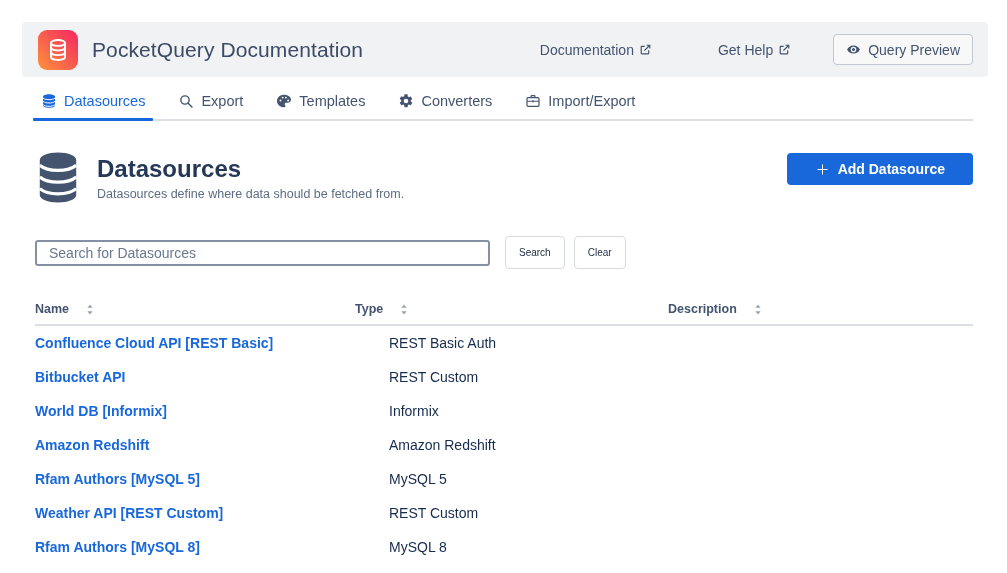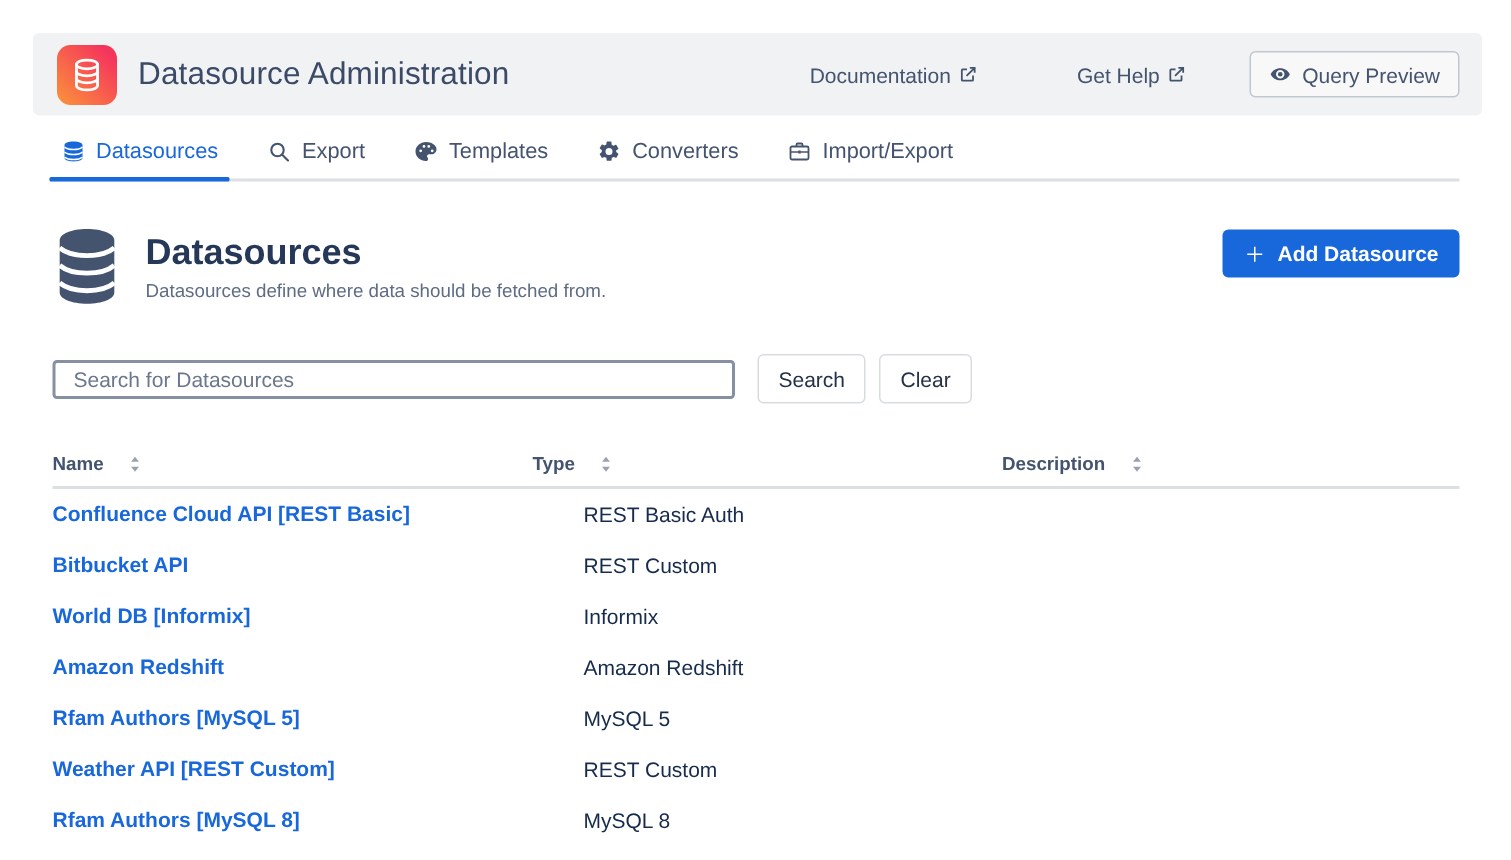--- a/index.html
+++ b/index.html
@@ -64,38 +64,38 @@
   .content { margin: 0 34px 0 35px; }
 
   .page-head { margin-top: 28px; display: flex; align-items: flex-start; }
   .page-icon { width: 46px; height: 55px; color: #44546F; margin-top: 1px; }
   .page-icon svg { width: 100%; height: 100%; }
   .page-head-text { margin-left: 16px; flex: 1; }
   .page-title { font-size: 24px; font-weight: 700; color: #253858; line-height: 31px; margin-top: 4px; }
   .page-subtitle { font-size: 12.5px; color: #5E6C84; margin-top: 3px; }
   .add-btn {
     display: flex; align-items: center; gap: 8px;
-    height: 32px; padding: 0 14px; margin-top: 4px;
+    height: 32px; padding: 0 28px; margin-top: 4px;
     background: #1868DB; color: #fff; border: none; border-radius: 4px;
     font-family: inherit; font-size: 14px; font-weight: 700; cursor: pointer;
   }
   .add-btn svg { width: 15px; height: 15px; }
 
   .search-row { margin-top: 31px; display: flex; align-items: center; }
   .search-input {
     width: 455px; height: 26px;
     border: 2px solid #8590A2; border-radius: 3px;
     padding: 0 12px; font-family: inherit; font-size: 14px; color: #172B4D;
     outline: none; background: #fff;
   }
   .search-input::placeholder { color: #6B778C; opacity: 1; }
   .btn-plain {
     height: 33px; padding: 0 13px; background: #fff;
     border: 1px solid #D8DCE1; border-radius: 4px;
-    font-family: inherit; font-size: 14px; font-weight: 500; color: #253147;
+    font-family: inherit; font-size: 10px; font-weight: 500; color: #253147;
     cursor: pointer;
   }
   .btn-search { margin-left: 15px; }
   .btn-clear { margin-left: 9px; }
 
   
   .table { margin-top: 33px; }
   .thead, .trow { display: grid; grid-template-columns: 320px 313px 1fr; align-items: center; }
   .thead { border-bottom: 2px solid #DCDFE4; padding-bottom: 8px; }
   .th {
@@ -114,21 +114,21 @@
 <div class="topbar">
   <div class="topbar-left">
     <div class="app-logo">
       <svg viewBox="0 0 24 24" fill="none" stroke="#fff" stroke-width="1.7" stroke-linecap="round">
         <ellipse cx="12" cy="5.5" rx="6.5" ry="2.7"></ellipse>
         <path d="M5.5 5.5v13c0 1.5 2.9 2.7 6.5 2.7s6.5-1.2 6.5-2.7v-13"></path>
         <path d="M5.5 9.8c0 1.5 2.9 2.7 6.5 2.7s6.5-1.2 6.5-2.7"></path>
         <path d="M5.5 14.1c0 1.5 2.9 2.7 6.5 2.7s6.5-1.2 6.5-2.7"></path>
       </svg>
     </div>
-    <div class="app-title">Datasource Administration</div>
+    <div class="app-title">PocketQuery Documentation</div>
   </div>
   <div class="topbar-right">
     <a class="top-link">
       <span>Documentation</span>
       <svg viewBox="0 0 24 24" fill="#44546F">
         <path d="M14 3h7v7h-2.2V6.8l-8.1 8.1-1.6-1.6 8.1-8.1H14V3z"></path>
         <path d="M19 13.5V19a2 2 0 0 1-2 2H5a2 2 0 0 1-2-2V7a2 2 0 0 1 2-2h5.5v2.2H5.2v11.6h11.6v-5.3H19z"></path>
       </svg>
     </a>
     <a class="top-link">

